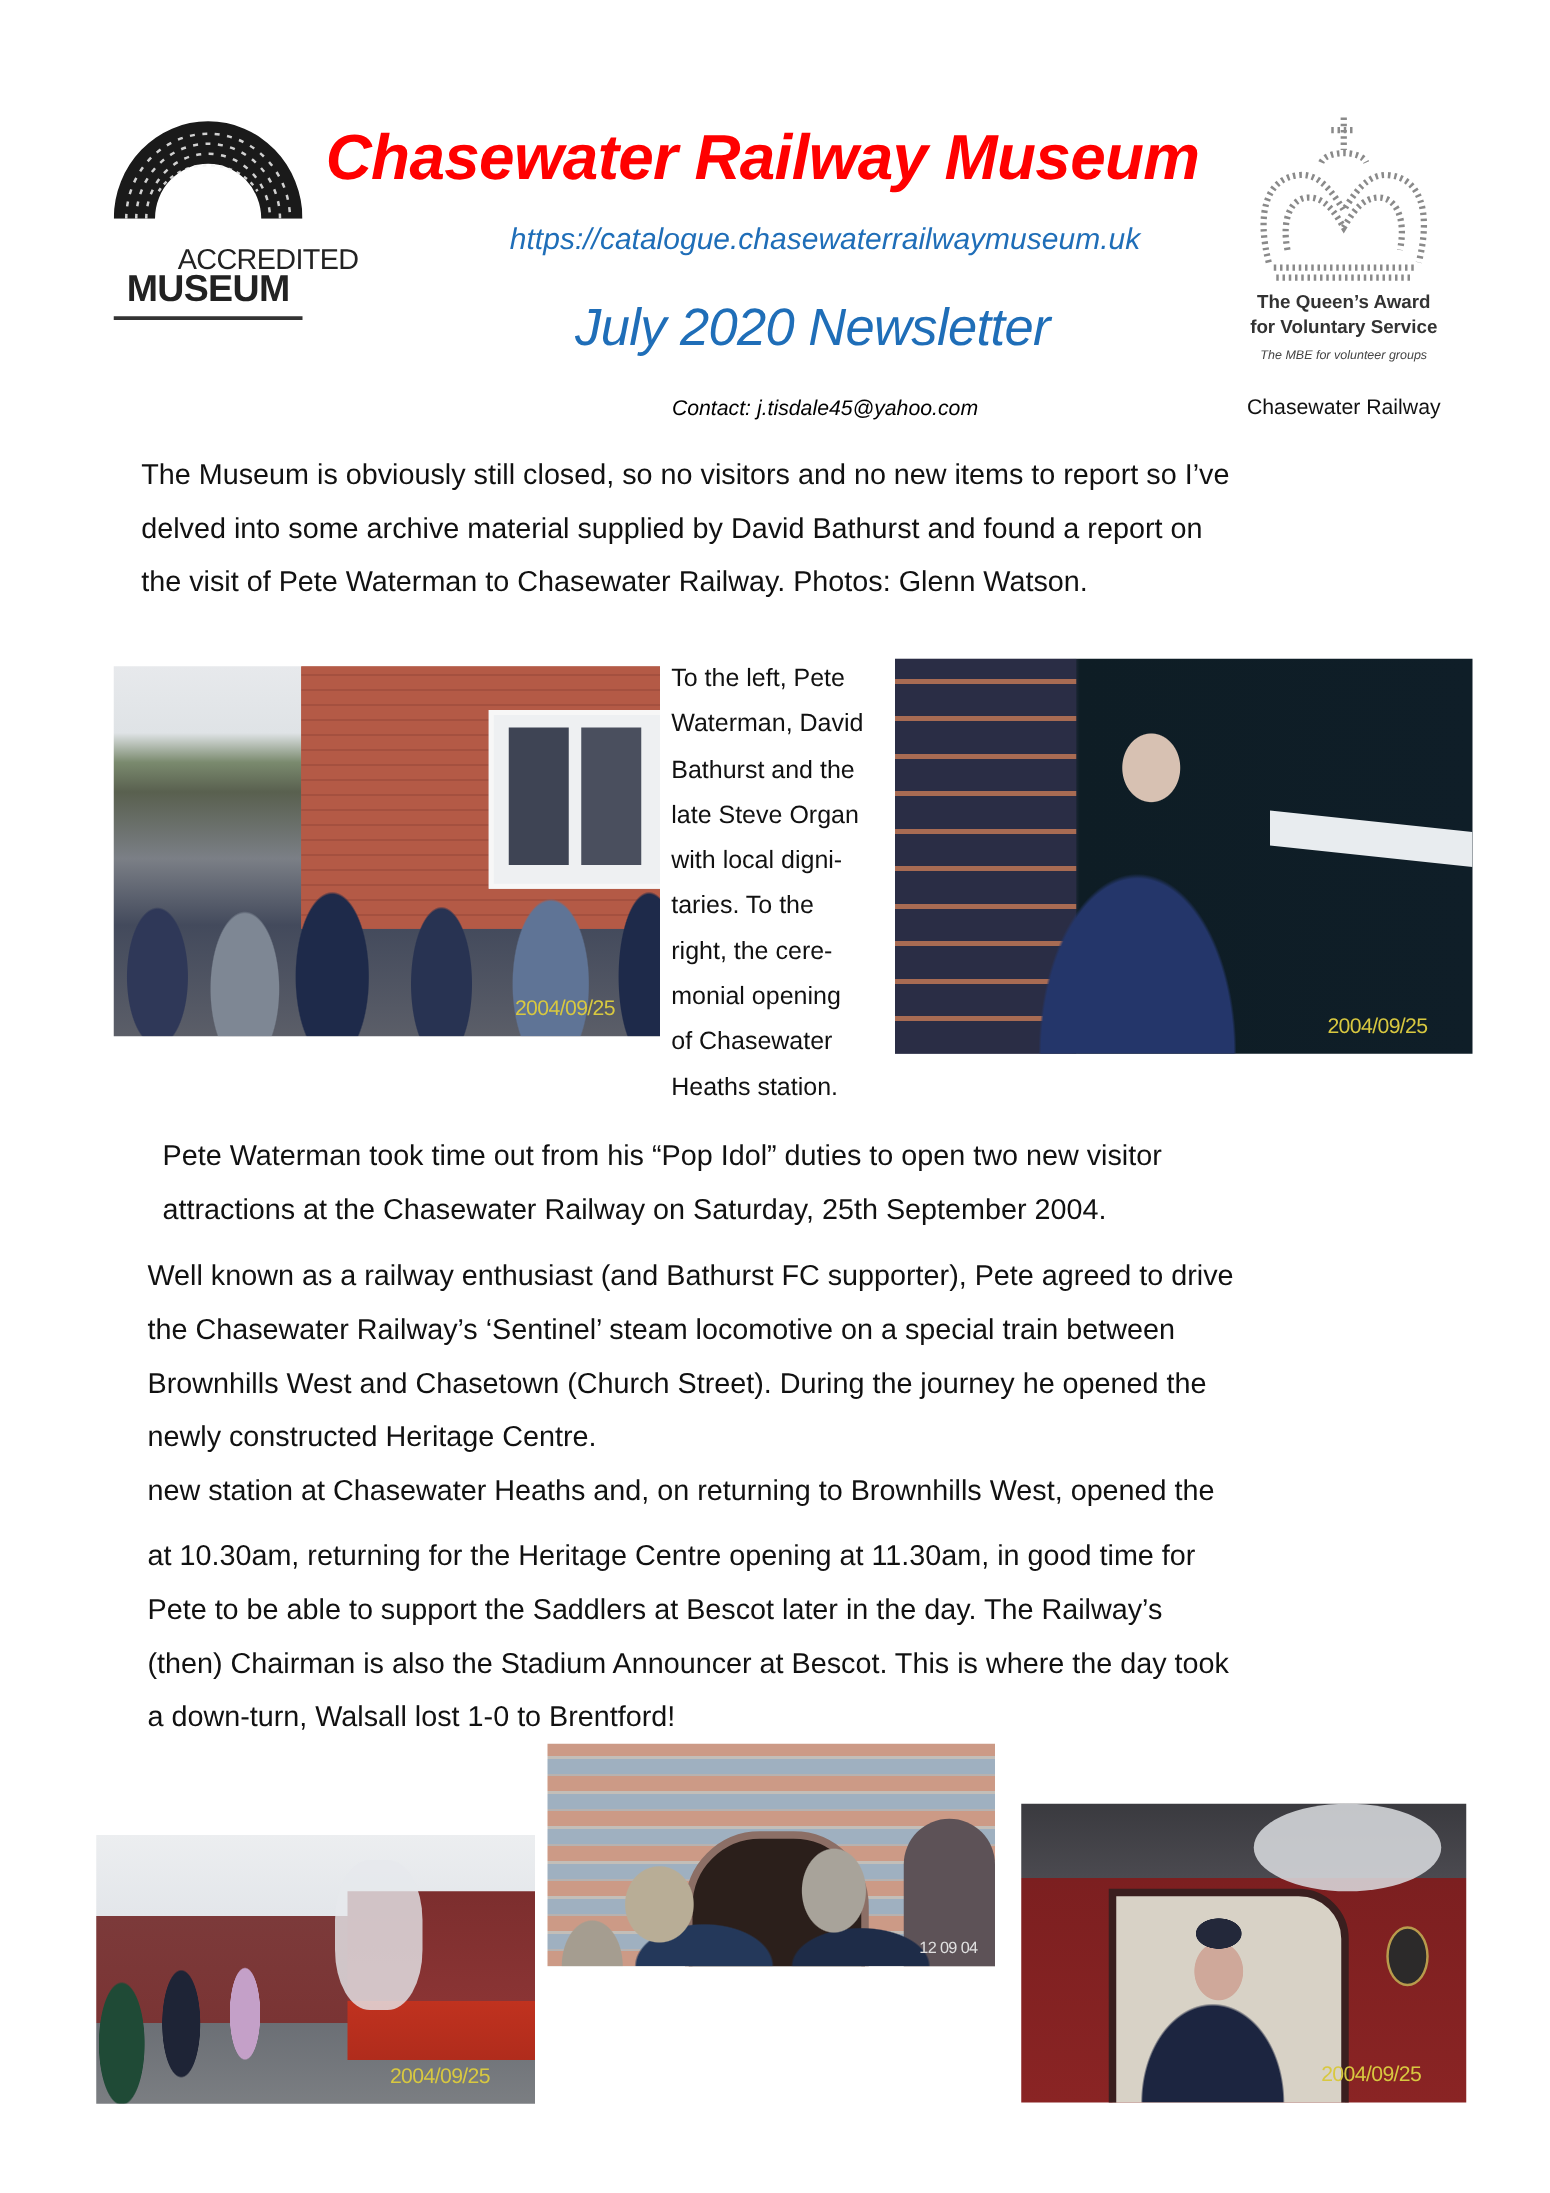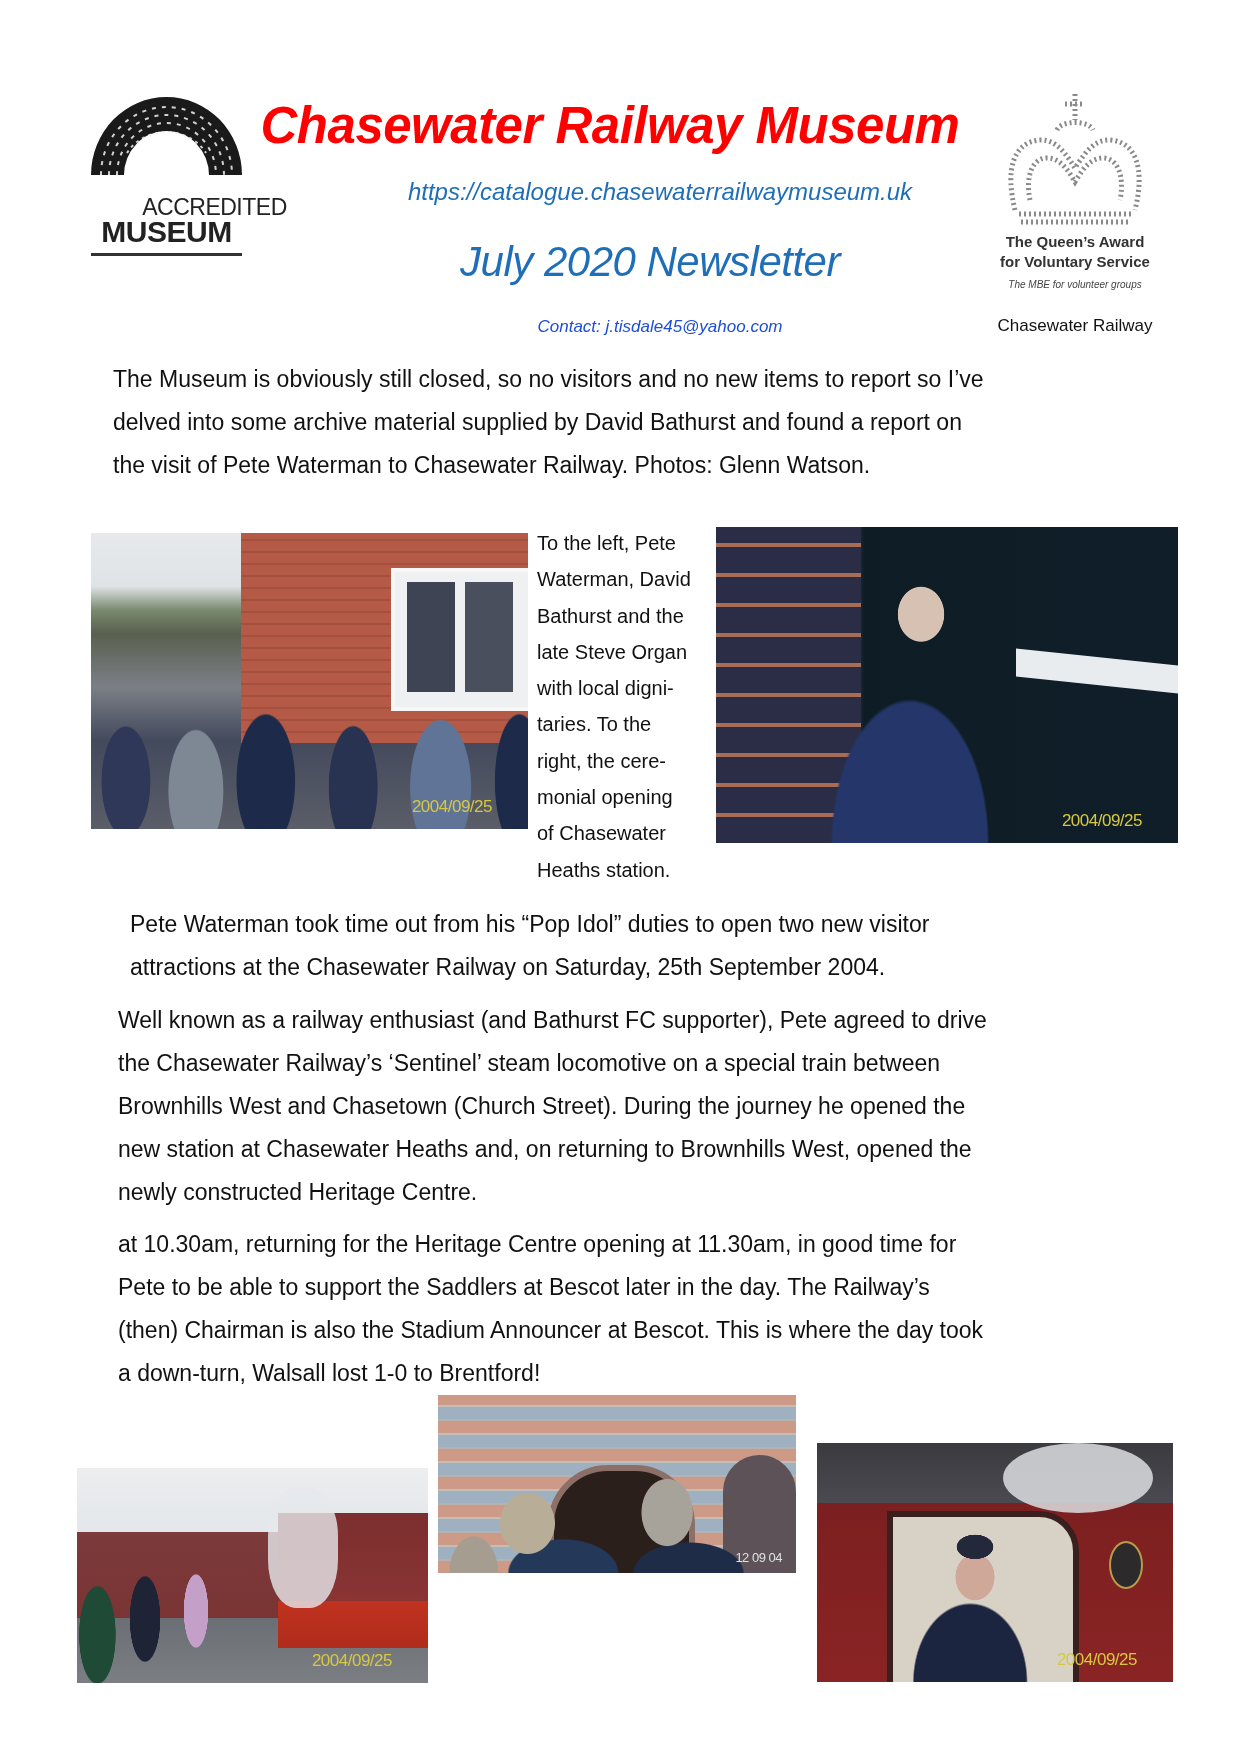--- a/index.html
+++ b/index.html
@@ -15,21 +15,21 @@
   #logo .l2 { position: absolute; left: 0; top: 121px; width: 151px; text-align: center;
               font-size: 30px; font-weight: bold; color: #222; line-height: 32px; letter-spacing: -0.5px; }
   #logo .rule { position: absolute; left: 0; top: 158px; width: 151px; height: 3px; background: #333; }
 
   #title { left: 240px; top: 96px; width: 740px; text-align: center; color: #ff0000;
            font-size: 51px; font-weight: bold; font-style: italic; line-height: 60px; letter-spacing: -0.5px; }
   #url { left: 330px; top: 177px; width: 660px; text-align: center; color: #1f6eb8;
          font-style: italic; font-size: 24px; line-height: 30px; }
   #issue { left: 380px; top: 236px; width: 540px; text-align: center; color: #1f6eb8;
            font-style: italic; font-size: 42px; line-height: 52px; letter-spacing: -0.5px; }
-  #contact { left: 480px; top: 316px; width: 360px; text-align: center; color: #1d4ed8;
+  #contact { left: 480px; top: 316px; width: 360px; text-align: center; color: #000000;
              font-style: italic; font-size: 17px; line-height: 22px; }
 
   
   #crest { left: 975px; top: 90px; width: 200px; height: 250px; }
   #crest svg { position: absolute; left: 20px; top: 0; }
   #crest .q1 { position: absolute; left: 0; top: 142px; width: 200px; text-align: center;
                font-size: 15px; font-weight: bold; color: #333; line-height: 20px; }
   #crest .q2 { position: absolute; left: 0; top: 162px; width: 200px; text-align: center;
                font-size: 15px; font-weight: bold; color: #333; line-height: 20px; }
   #crest .q3 { position: absolute; left: 0; top: 188px; width: 200px; text-align: center;
@@ -180,22 +180,22 @@
 
 <div id="para-popidol" class="abs body-text">
   <span class="line">Pete Waterman took time out from his “Pop Idol” duties to open two new visitor</span>
   <span class="line">attractions at the Chasewater Railway on Saturday, 25th September 2004.</span>
 </div>
 
 <div id="para-enthusiast" class="abs body-text">
   <span class="line">Well known as a railway enthusiast (and Bathurst FC supporter), Pete agreed to drive</span>
   <span class="line">the Chasewater Railway’s ‘Sentinel’ steam locomotive on a special train between</span>
   <span class="line">Brownhills West and Chasetown (Church Street).  During the journey he opened the</span>
+  <span class="line">newly constructed Heritage Centre.</span>
   <span class="line">new station at Chasewater Heaths and, on returning to Brownhills West, opened the</span>
-  <span class="line">newly constructed Heritage Centre.</span>
 </div>
 
 <div id="para-special" class="abs body-text">
   <span class="line">at 10.30am, returning for the Heritage Centre opening at 11.30am, in good time for</span>
   <span class="line">Pete to be able to support the Saddlers at Bescot later in the day.  The Railway’s</span>
   <span class="line">(then) Chairman is also the Stadium Announcer at Bescot.  This is where the day took</span>
   <span class="line">a down-turn, Walsall lost 1-0 to Brentford!</span>
 </div>
 
 <div id="photo-train" class="photo">

